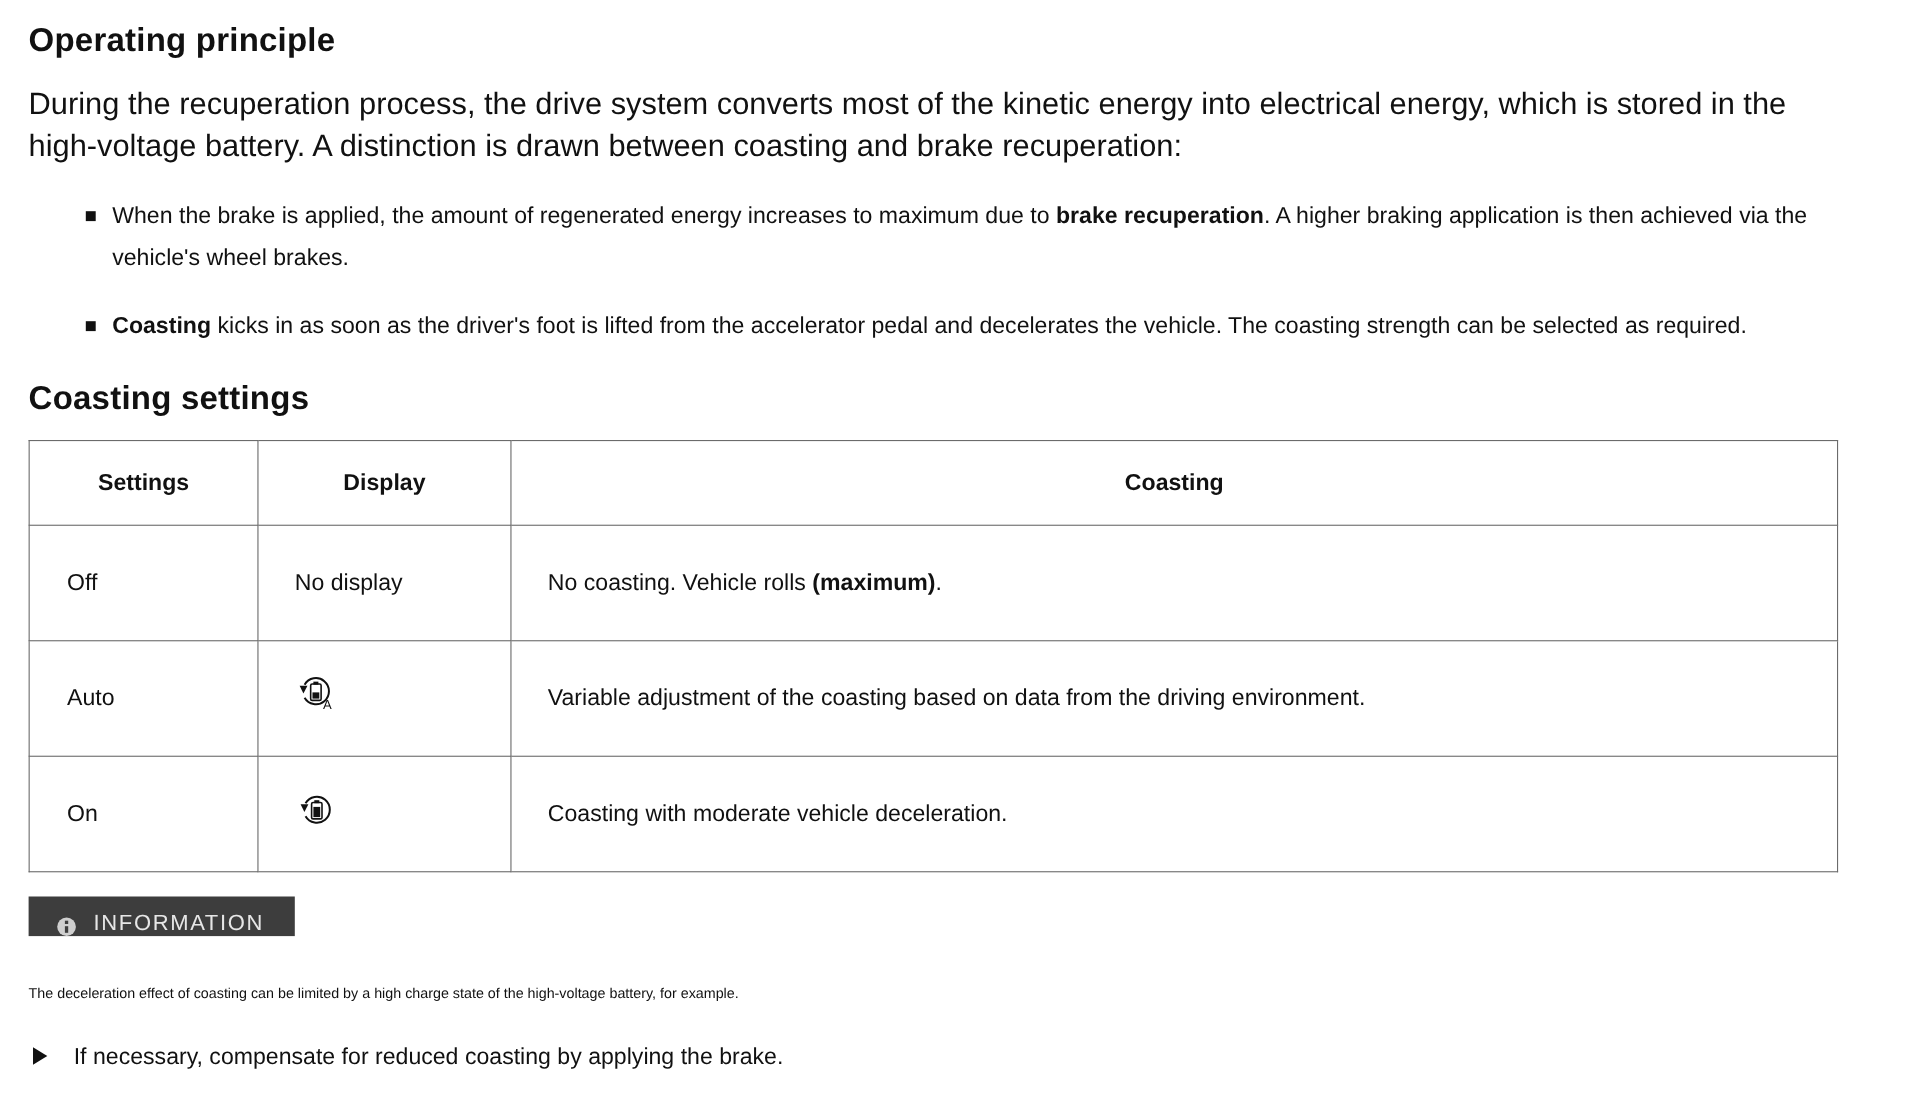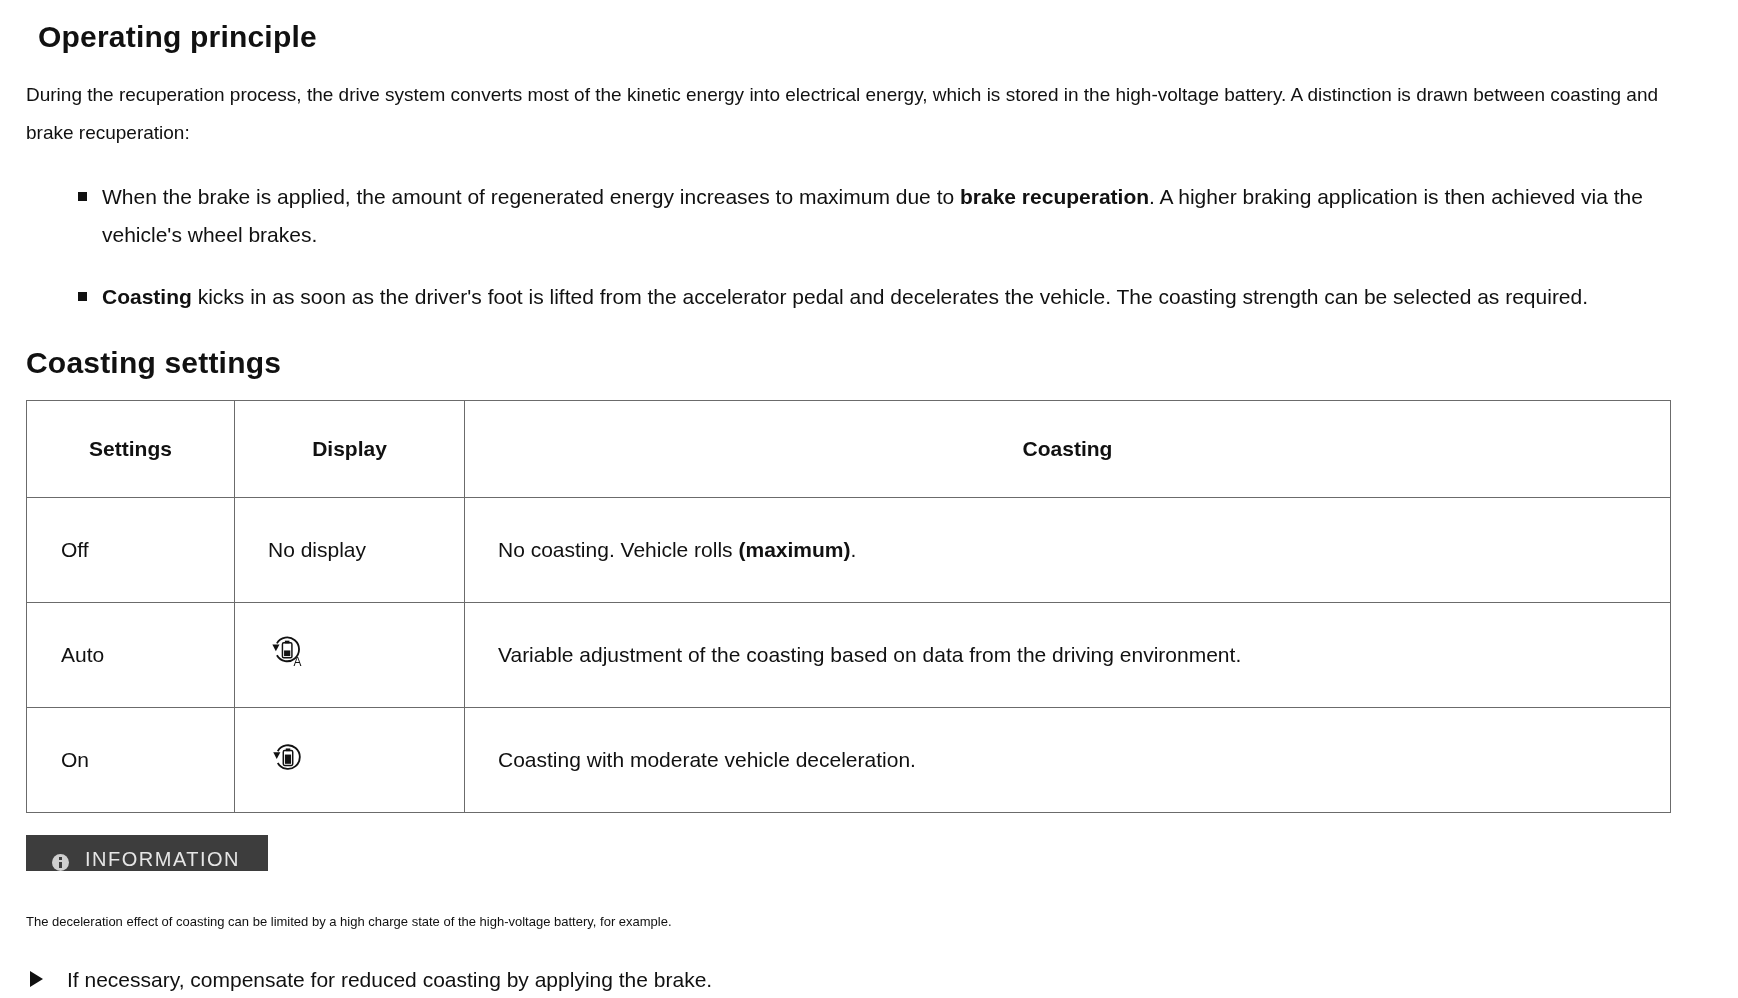--- a/index.html
+++ b/index.html
@@ -14,31 +14,31 @@
     width: 1738px;
     height: 998px;
     background: #ffffff;
     box-sizing: border-box;
     padding: 14px 30px 0 26px;
     overflow: hidden;
   }
   h1.doc-heading {
     font-size: 30px;
     font-weight: 700;
-    margin: 6px 0 22px 12px;
+    margin: 6px 0 22px 0;
     letter-spacing: 0.2px;
   }
   h2.doc-heading {
     font-size: 30px;
     font-weight: 700;
     margin: 30px 0 20px 0;
     letter-spacing: 0.2px;
   }
   p.body-text {
-    font-size: 19px;
+    font-size: 28px;
     line-height: 38px;
     margin: 0 0 14px 0;
     max-width: 1660px;
   }
   ul.doc-list {
     list-style: none;
     margin: 26px 0 4px 0;
     padding: 0;
   }
   ul.doc-list li {
@@ -67,21 +67,21 @@
   table.settings-table th,
   table.settings-table td {
     border: 1px solid #6b6b6b;
     font-size: 21px;
     vertical-align: middle;
     box-sizing: border-box;
   }
   table.settings-table th {
     font-weight: 700;
     text-align: center;
-    height: 97px;
+    height: 77px;
   }
   table.settings-table td {
     height: 105px;
     padding-left: 33px;
     text-align: left;
   }
   table.settings-table td.setting-cell {
     font-weight: 400;
     padding-left: 34px;
   }

